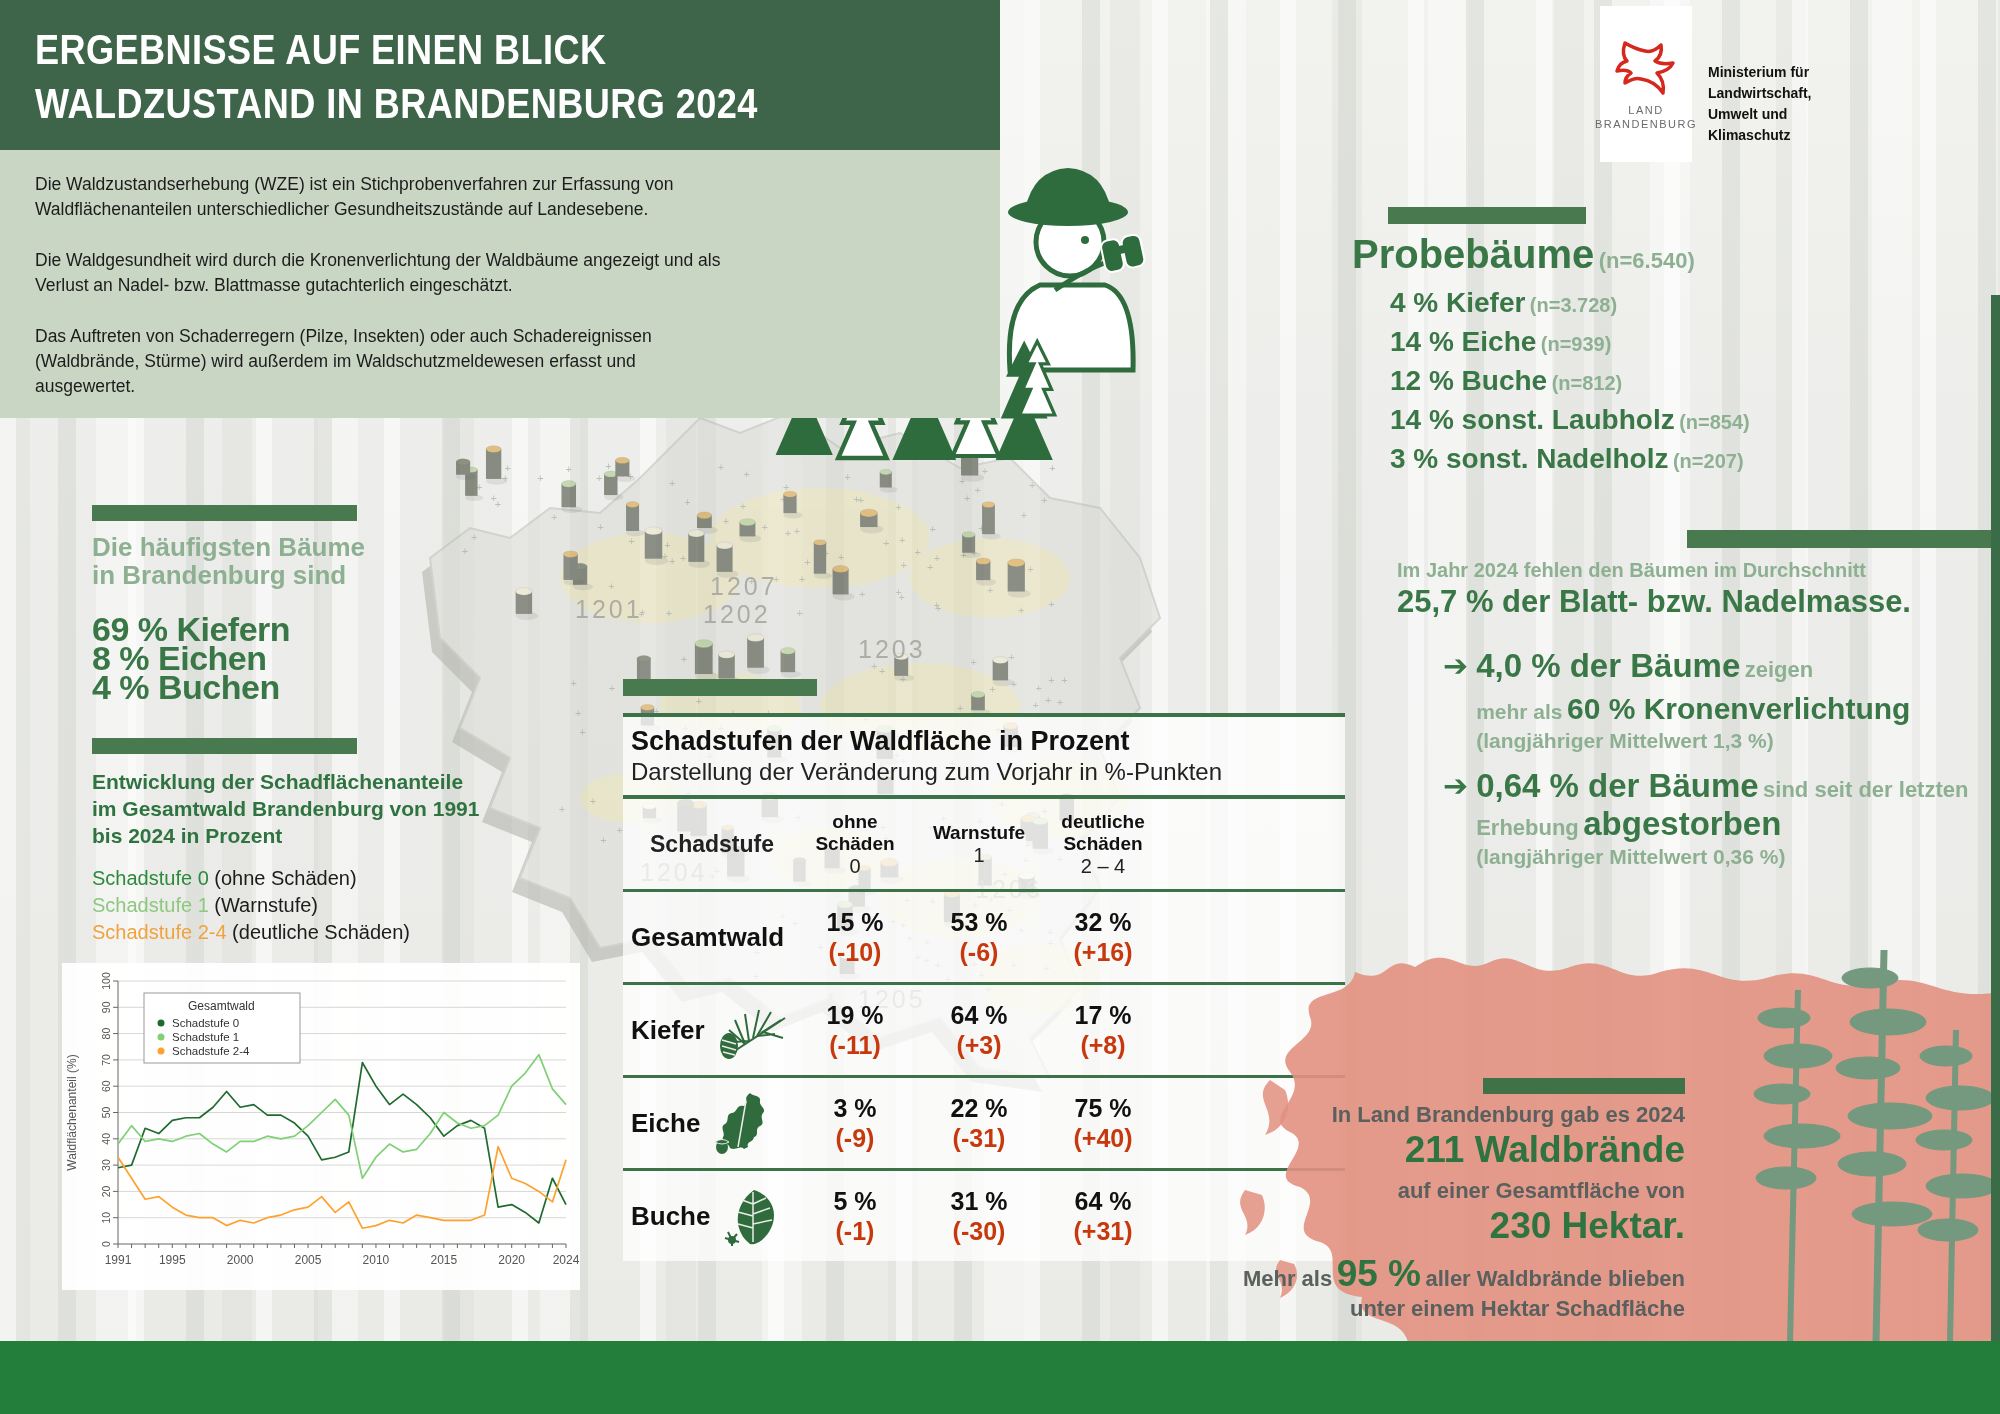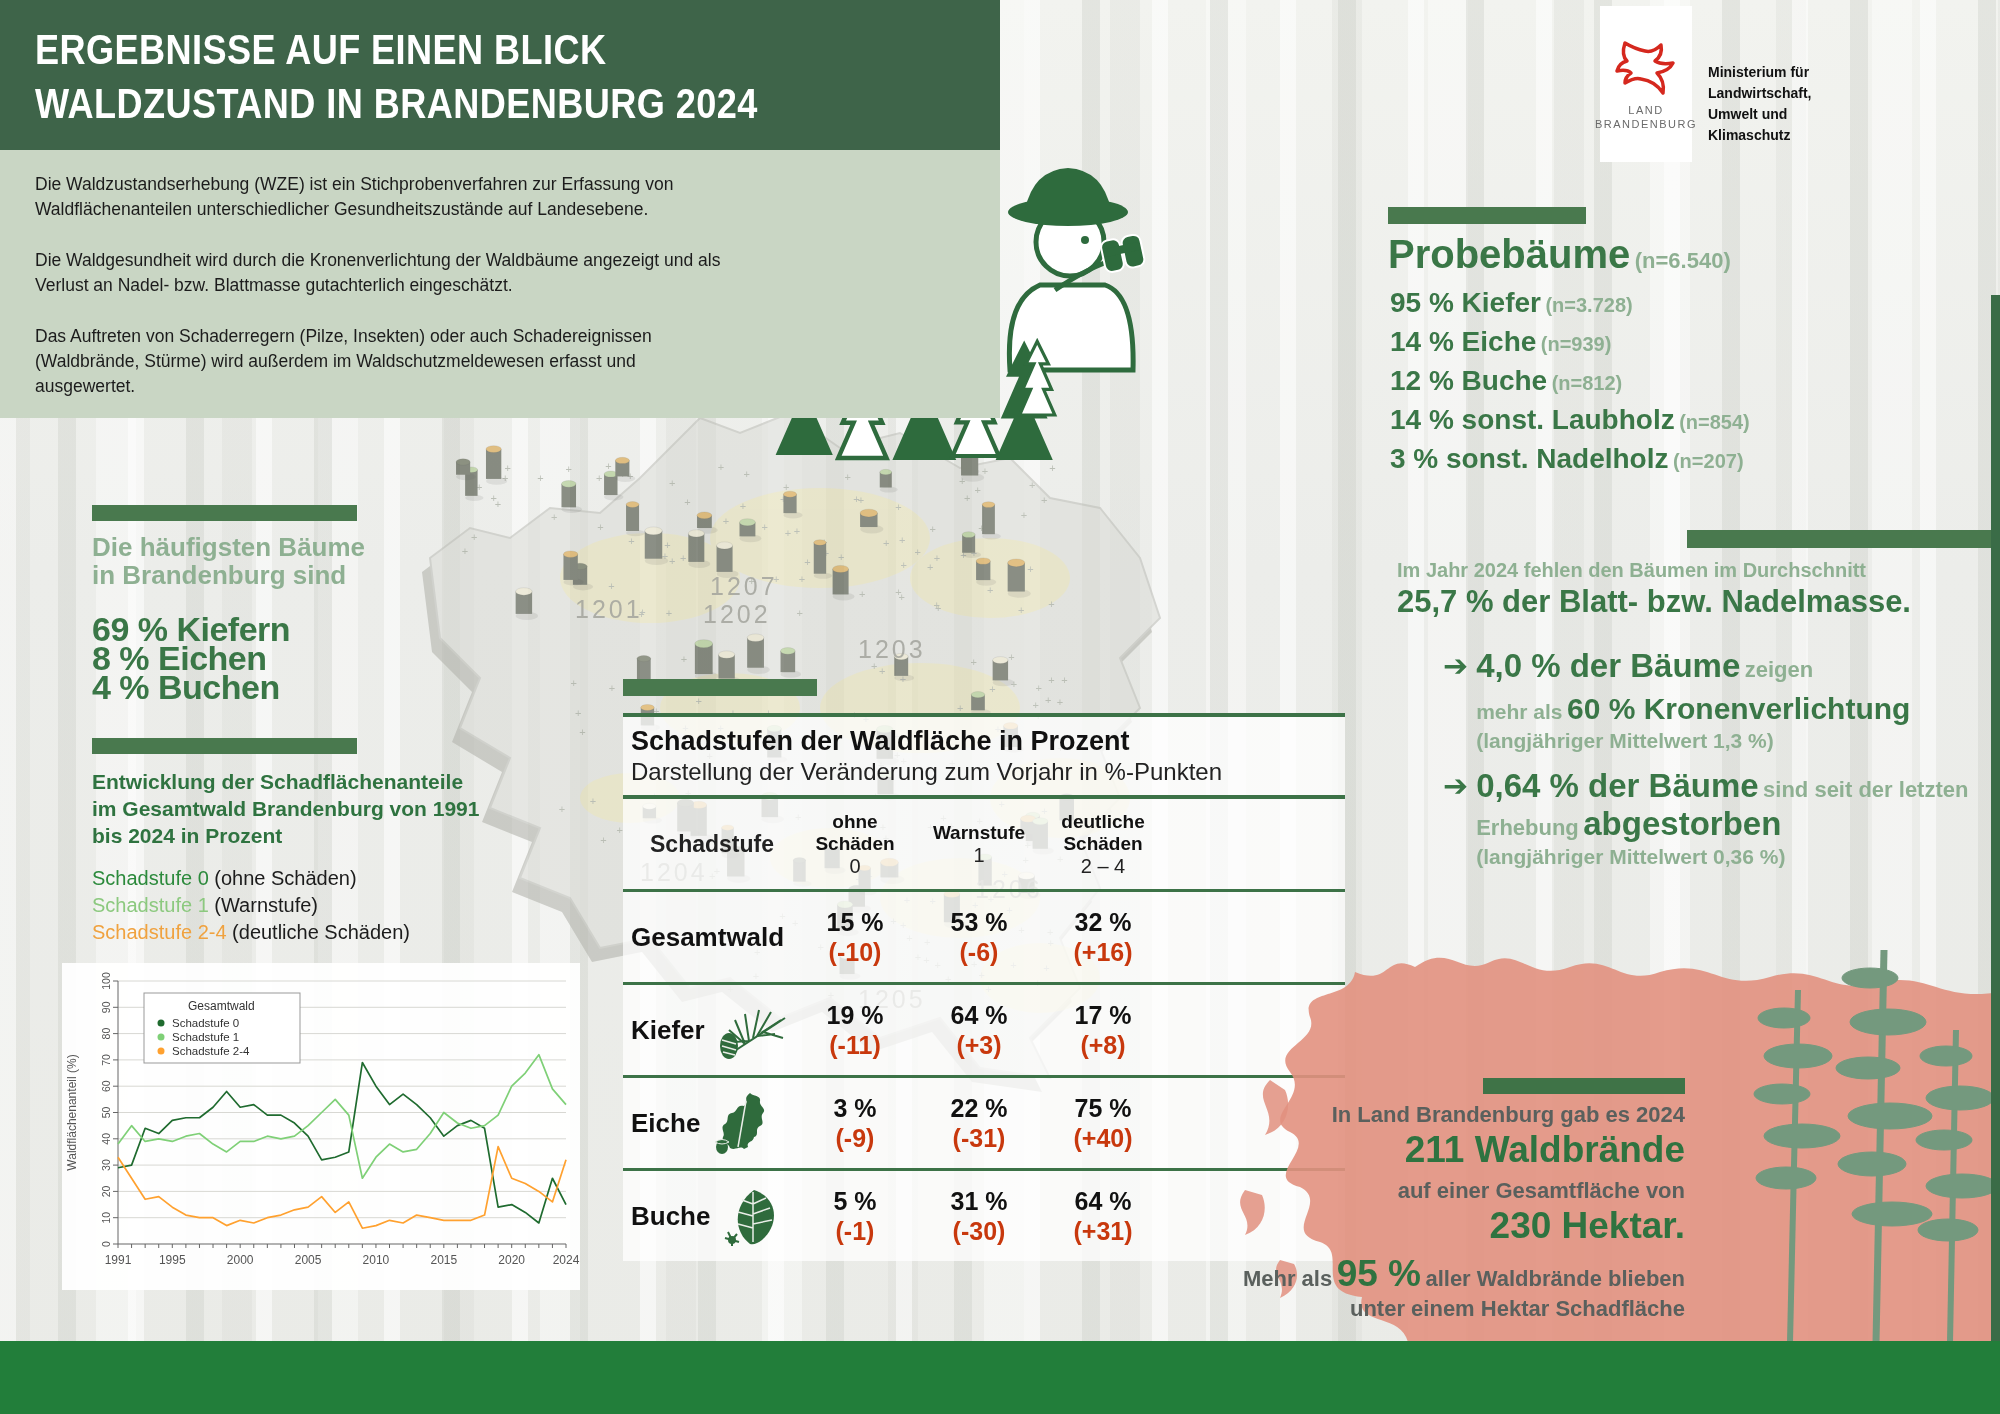--- a/index.html
+++ b/index.html
@@ -519,26 +519,26 @@
     </div>
   </div>
   <div class="abs ministry">
     <div>Ministerium für</div>
     <div>Landwirtschaft,</div>
     <div>Umwelt und</div>
     <div>Klimaschutz</div>
   </div>
 
   <div class="abs bar" style="left:1388px;top:207px;width:198px;height:17px"></div>
-  <div class="abs" style="left:1388px;top:232px;white-space:nowrap">
+  <div class="abs" style="left:1352px;top:232px;white-space:nowrap">
     <span class="probe-h">Probebäume</span>
     <span class="probe-note">(n=6.540)</span>
   </div>
   <div class="abs plist" style="left:1390px;top:285px">
-    <div><span class="pl-val">95 % Kiefer</span> <span class="pl-note">(n=3.728)</span></div>
+    <div><span class="pl-val">4 % Kiefer</span> <span class="pl-note">(n=3.728)</span></div>
     <div><span class="pl-val">14 % Eiche</span> <span class="pl-note">(n=939)</span></div>
     <div><span class="pl-val">12 % Buche</span> <span class="pl-note">(n=812)</span></div>
     <div><span class="pl-val">14 % sonst. Laubholz</span> <span class="pl-note">(n=854)</span></div>
     <div><span class="pl-val">3 % sonst. Nadelholz</span> <span class="pl-note">(n=207)</span></div>
   </div>
 
   <div class="abs bar" style="left:92px;top:505px;width:265px;height:16px"></div>
   <div class="abs sagehead" style="left:92px;top:533px">
     <div>Die häufigsten Bäume</div>
     <div>in Brandenburg sind</div>

